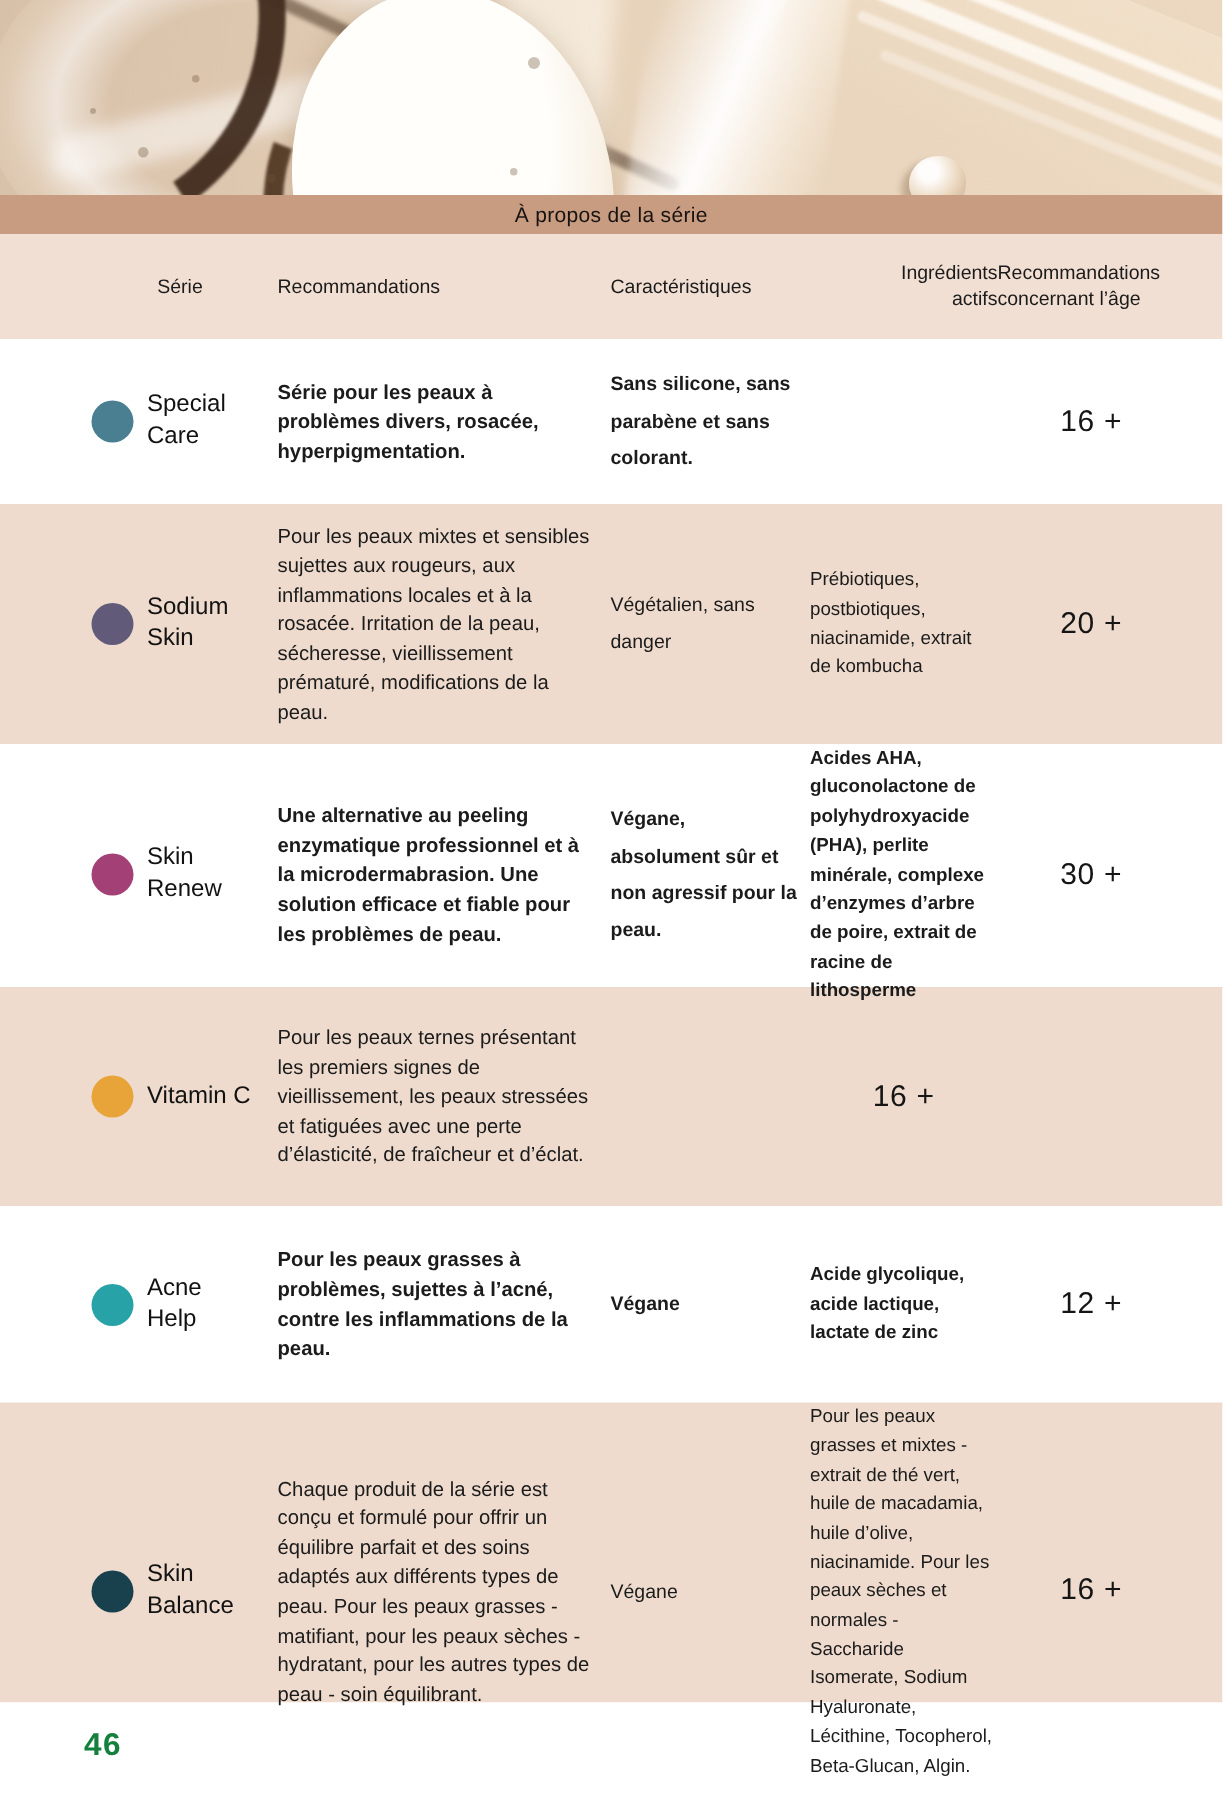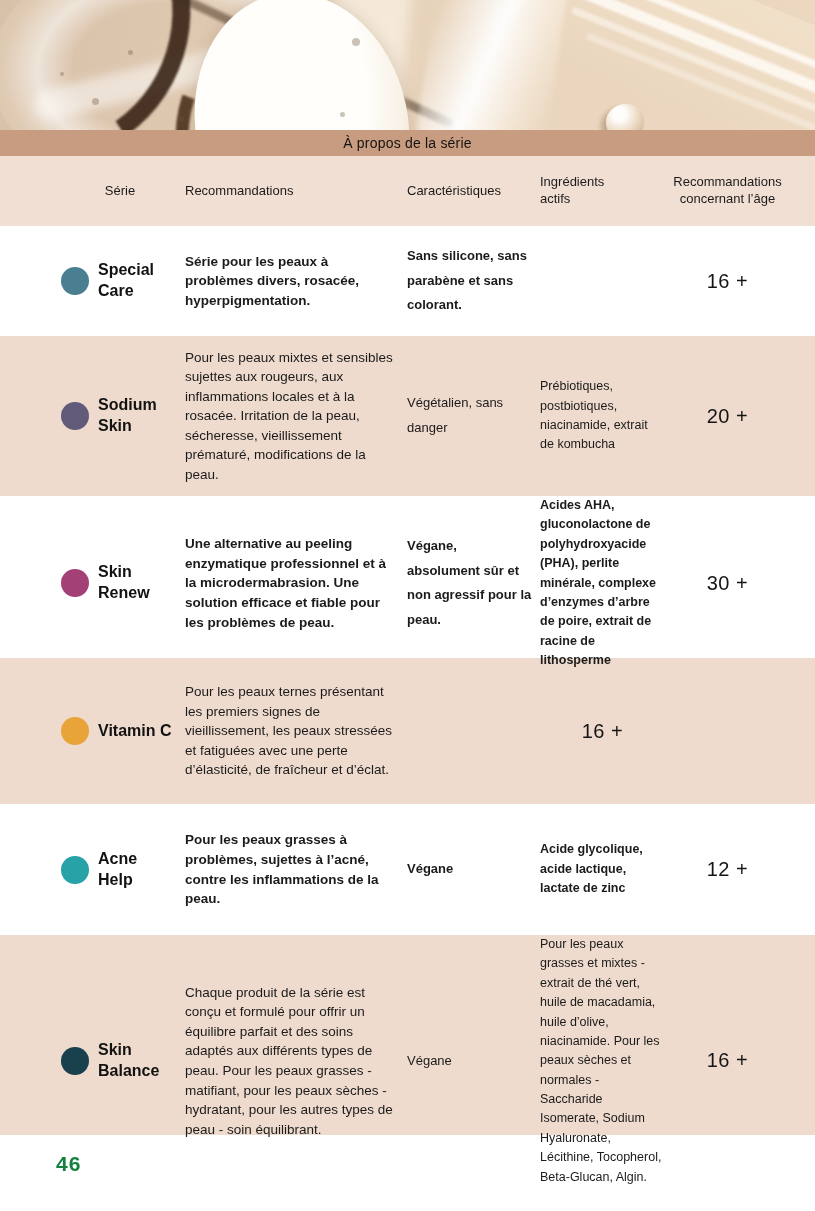--- a/index.html
+++ b/index.html
@@ -46,31 +46,31 @@
   
   .title-bar { height:26px; background:#c79c80; display:flex; align-items:center; justify-content:center; }
   .title-bar span { font-size:14px; letter-spacing:.2px; color:#181210; }
 
   
   .grid { display:grid; grid-template-columns:130px 222px 133px 125px 125px; padding:0 25px 0 55px; }
   .thead { height:70px; background:#f2dfd3; align-items:center; font-size:13px; }
   .th { line-height:1.3; }
   .th-serie { text-align:center; }
   .th-reco, .th-char { text-align:left; }
-  .th-ingr { text-align:left; } .th-ingr span { display:inline-block; max-width:88px; }
-  .th-age { text-align:center; }
+  .th-ingr { text-align:right; } .th-ingr span { display:inline-block; max-width:88px; }
+  .th-age { text-align:left; }
 
   .trow { align-items:center; }
   .trow.tint { background:#eedbcd; }
   .r1 { height:110px; } .r2 { height:160px; } .r3 { height:162px; }
   .r4 { height:146px; } .r5 { height:131px; } .r6 { height:200px; }
 
   .c-serie { display:flex; align-items:center; gap:9px; padding-left:6px; }
   .dot { width:28px; height:28px; border-radius:50%; flex:0 0 28px; }
-  .sname { font-size:16px; font-weight:bold; line-height:1.3; white-space:pre-line; color:#121212; }
+  .sname { font-size:16px; font-weight:normal; line-height:1.3; white-space:pre-line; color:#121212; }
 
   .c-reco { font-size:13.5px; line-height:1.45; padding-right:14px; }
   .c-char .txt { font-size:13px; line-height:1.9; max-width:125px; }
   .c-ingr .txt { font-size:12.5px; line-height:1.55; max-width:130px; }
   .c-ingr .txt.w160 { max-width:162px; } .c-ingr .txt.wide { max-width:178px; }
   .c-age { text-align:center; font-size:20px; letter-spacing:.5px; color:#151515; }
 
   .trow.white .c-reco, .trow.white .c-char .txt, .trow.white .c-ingr .txt { font-weight:bold; }
 
   

